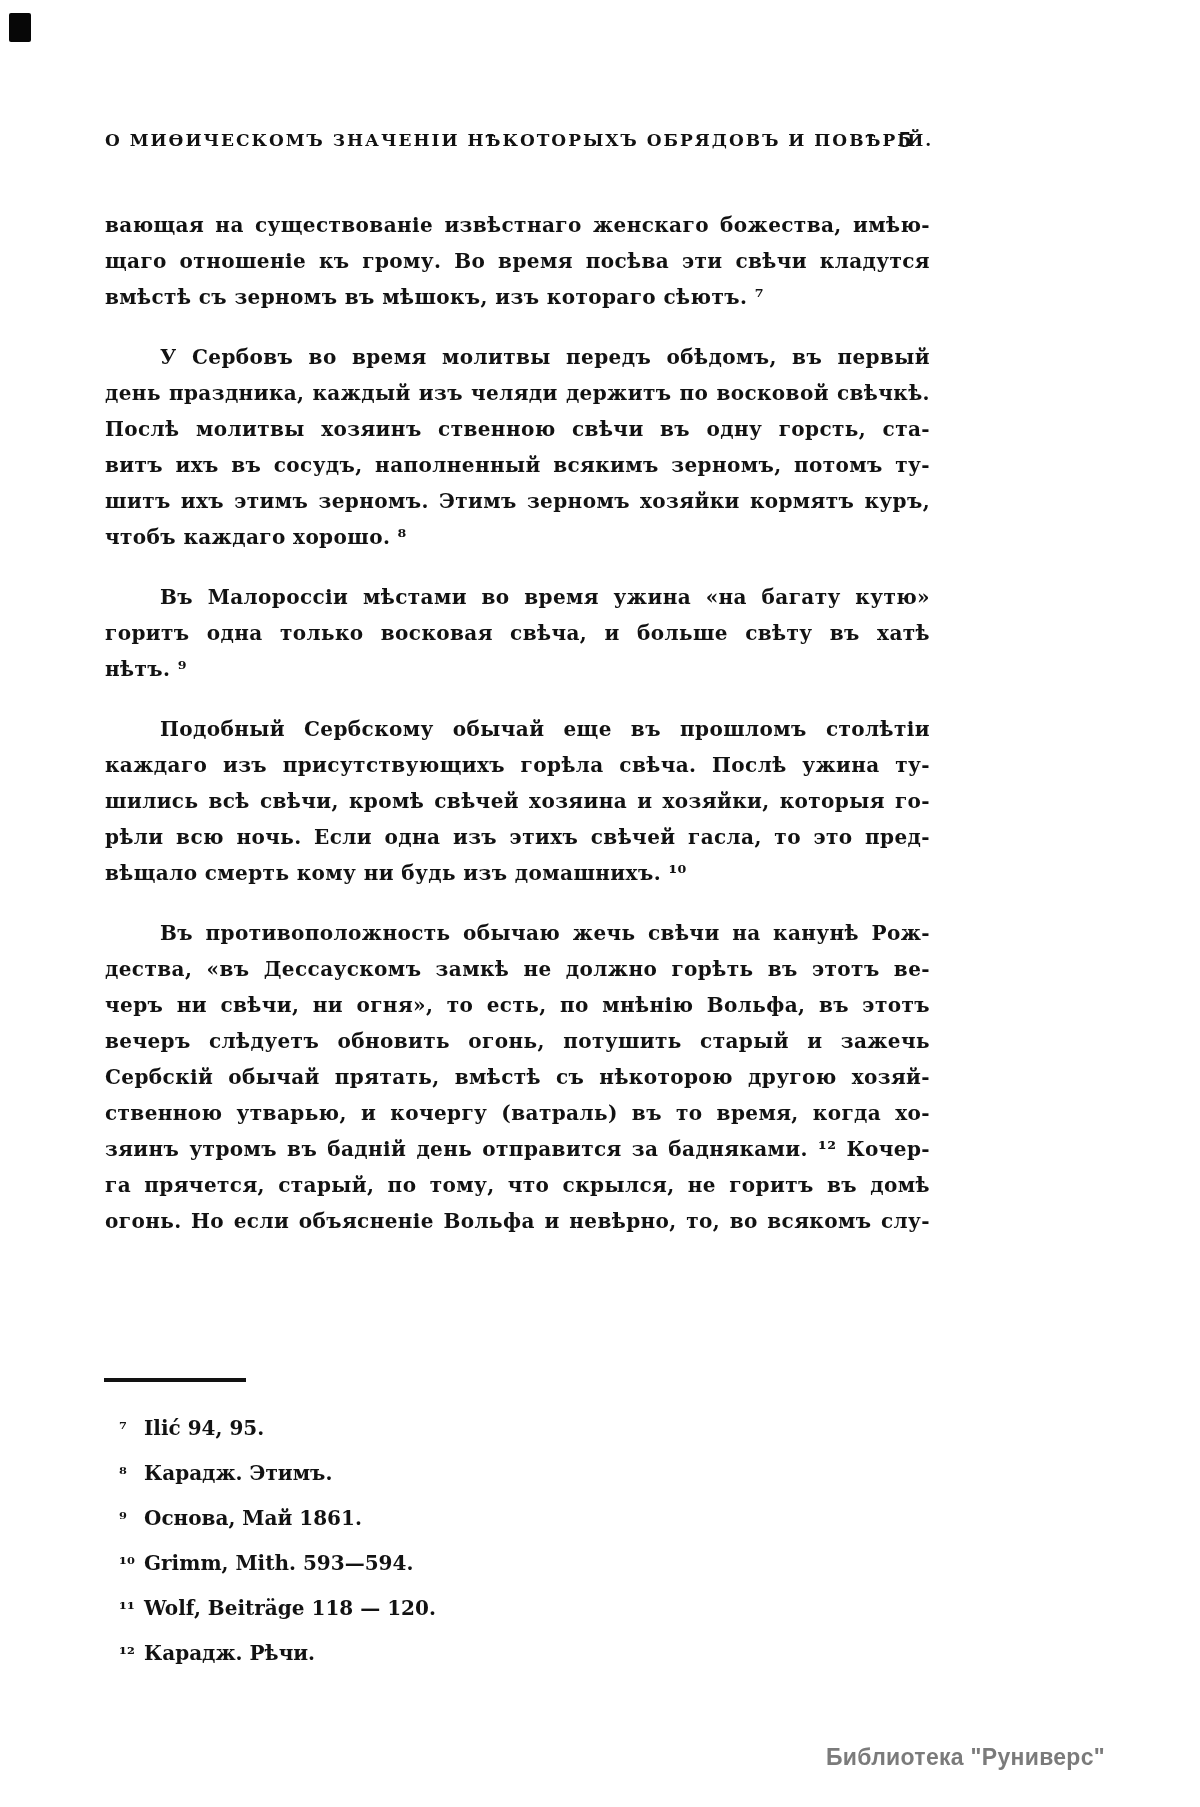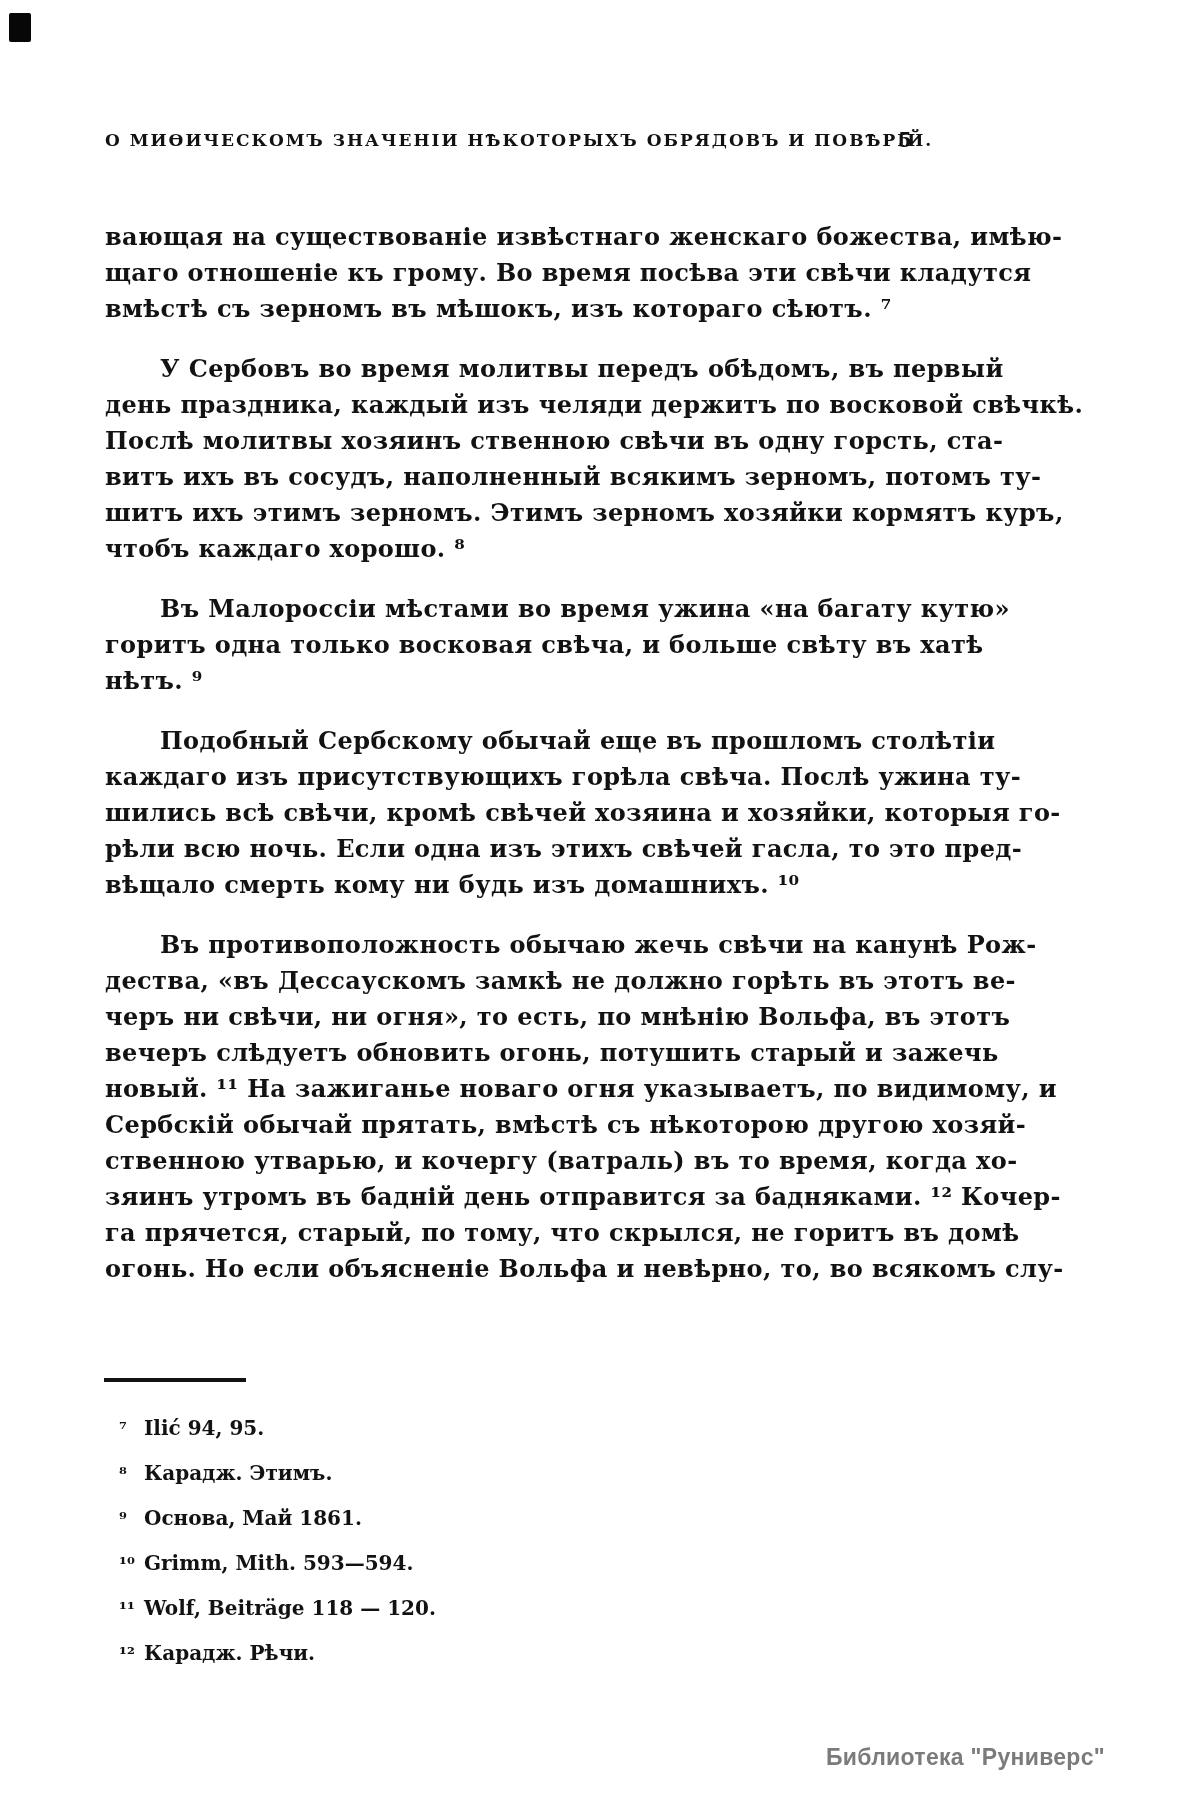--- a/index.html
+++ b/index.html
@@ -48,24 +48,23 @@
     top: -2px;
     font-size: 20px;
     letter-spacing: 0;
   }
 
   .body-text {
     position: absolute;
     top: 207px;
     left: 105px;
     width: 825px;
-    font-size: 24px;
+    font-size: 20px;
     font-weight: bold;
     letter-spacing: 0.4px;
-    margin-top: 12px;
   }
   .paragraph { margin: 0 0 24px 0; }
   .line {
     line-height: 36px;
     height: 36px;
     text-align: justify;
     text-align-last: justify;
     white-space: nowrap;
   }
   .line.indent { text-indent: 55px; }
@@ -147,21 +146,20 @@
         <div class="line">каждаго изъ присутствующихъ горѣла свѣча. Послѣ ужина ту-</div>
         <div class="line">шились всѣ свѣчи, кромѣ свѣчей хозяина и хозяйки, которыя го-</div>
         <div class="line">рѣли всю ночь. Если одна изъ этихъ свѣчей гасла, то это пред-</div>
         <div class="line end">вѣщало смерть кому ни будь изъ домашнихъ. ¹⁰</div>
       </div>
       <div class="paragraph">
         <div class="line indent">Въ противоположность обычаю жечь свѣчи на канунѣ Рож-</div>
         <div class="line">дества, «въ Дессаускомъ замкѣ не должно горѣть въ этотъ ве-</div>
         <div class="line">черъ ни свѣчи, ни огня», то есть, по мнѣнію Вольфа, въ этотъ</div>
         <div class="line">вечеръ слѣдуетъ обновить огонь, потушить старый и зажечь</div>
-        <div class="line">новый. ¹¹ На зажиганье новаго огня указываетъ, по видимому, и</div>
         <div class="line">Сербскій обычай прятать, вмѣстѣ съ нѣкоторою другою хозяй-</div>
         <div class="line">ственною утварью, и кочергу (ватраль) въ то время, когда хо-</div>
         <div class="line">зяинъ утромъ въ бадній день отправится за бадняками. ¹² Кочер-</div>
         <div class="line">га прячется, старый, по тому, что скрылся, не горитъ въ домѣ</div>
         <div class="line">огонь. Но если объясненіе Вольфа и невѣрно, то, во всякомъ слу-</div>
       </div>
     </div>
 
   <div class="footnote-separator"></div>
 

